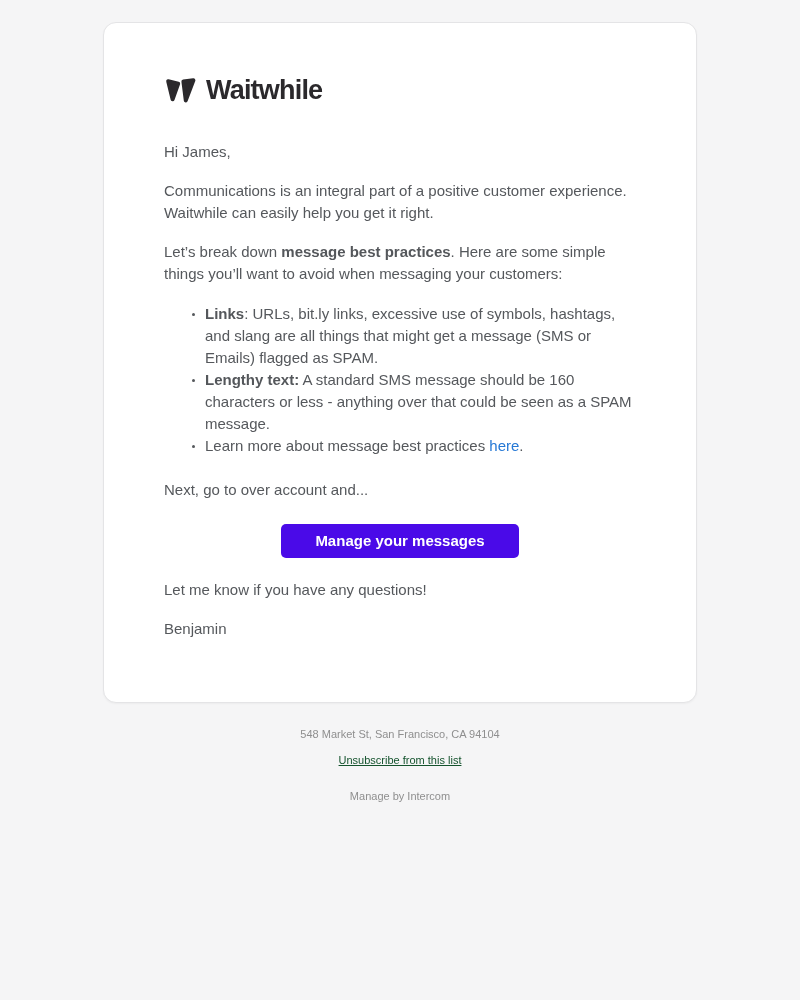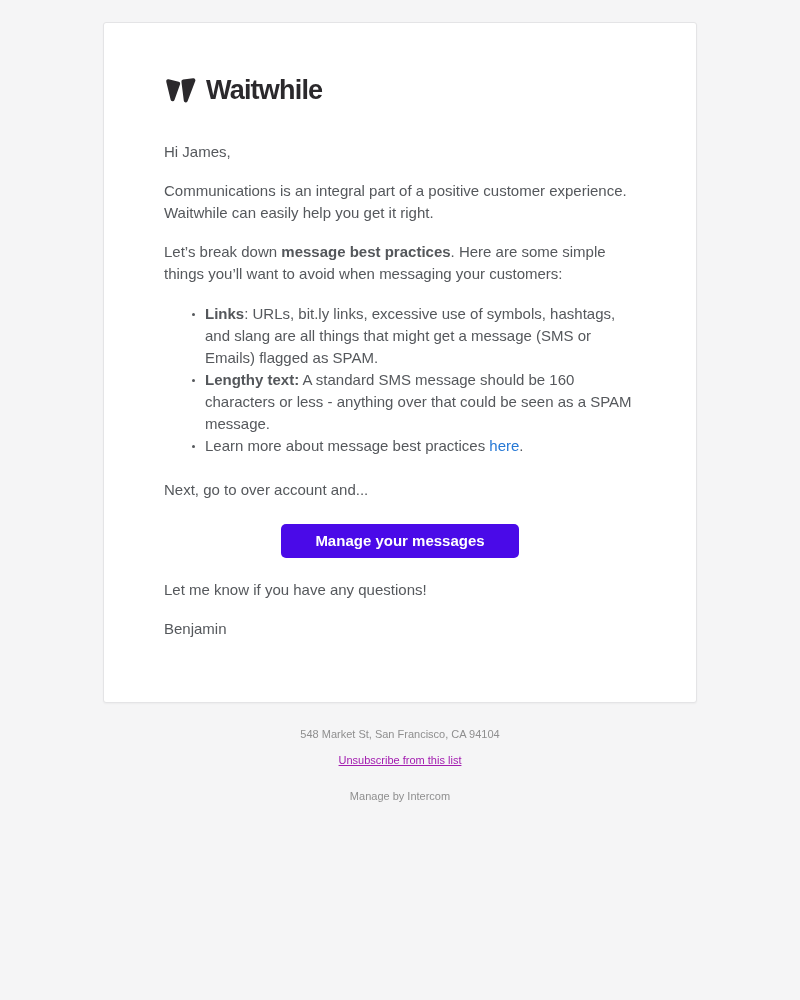--- a/index.html
+++ b/index.html
@@ -12,21 +12,21 @@
   .page {
     width: 800px;
     min-height: 1000px;
     padding-top: 22px;
   }
   .card {
     width: 594px;
     margin: 0 auto;
     background: #ffffff;
     border: 1px solid #e4e4e6;
-    border-radius: 3px;
+    border-radius: 13px;
     box-shadow: 0 1px 2px rgba(0,0,0,0.04);
     padding: 53px 60px 62px 60px;
     color: #55585c;
     font-size: 15px;
     line-height: 22px;
   }
   .logo {
     display: flex;
     align-items: center;
     margin-bottom: 36px;
@@ -83,21 +83,21 @@
   }
   .footer {
     text-align: center;
     color: #8f8f8f;
     font-size: 11px;
     line-height: 16px;
     padding-top: 23px;
   }
   .footer .address { margin-bottom: 10px; }
   .footer a.unsub {
-    color: #a21caf;
+    color: #14532d;
     text-decoration: underline;
   }
   .footer .powered {
     margin-top: 20px;
   }
   .footer .powered strong { color: #8f8f8f; font-weight: 400; }
 </style>
 </head>
 <body>
 

